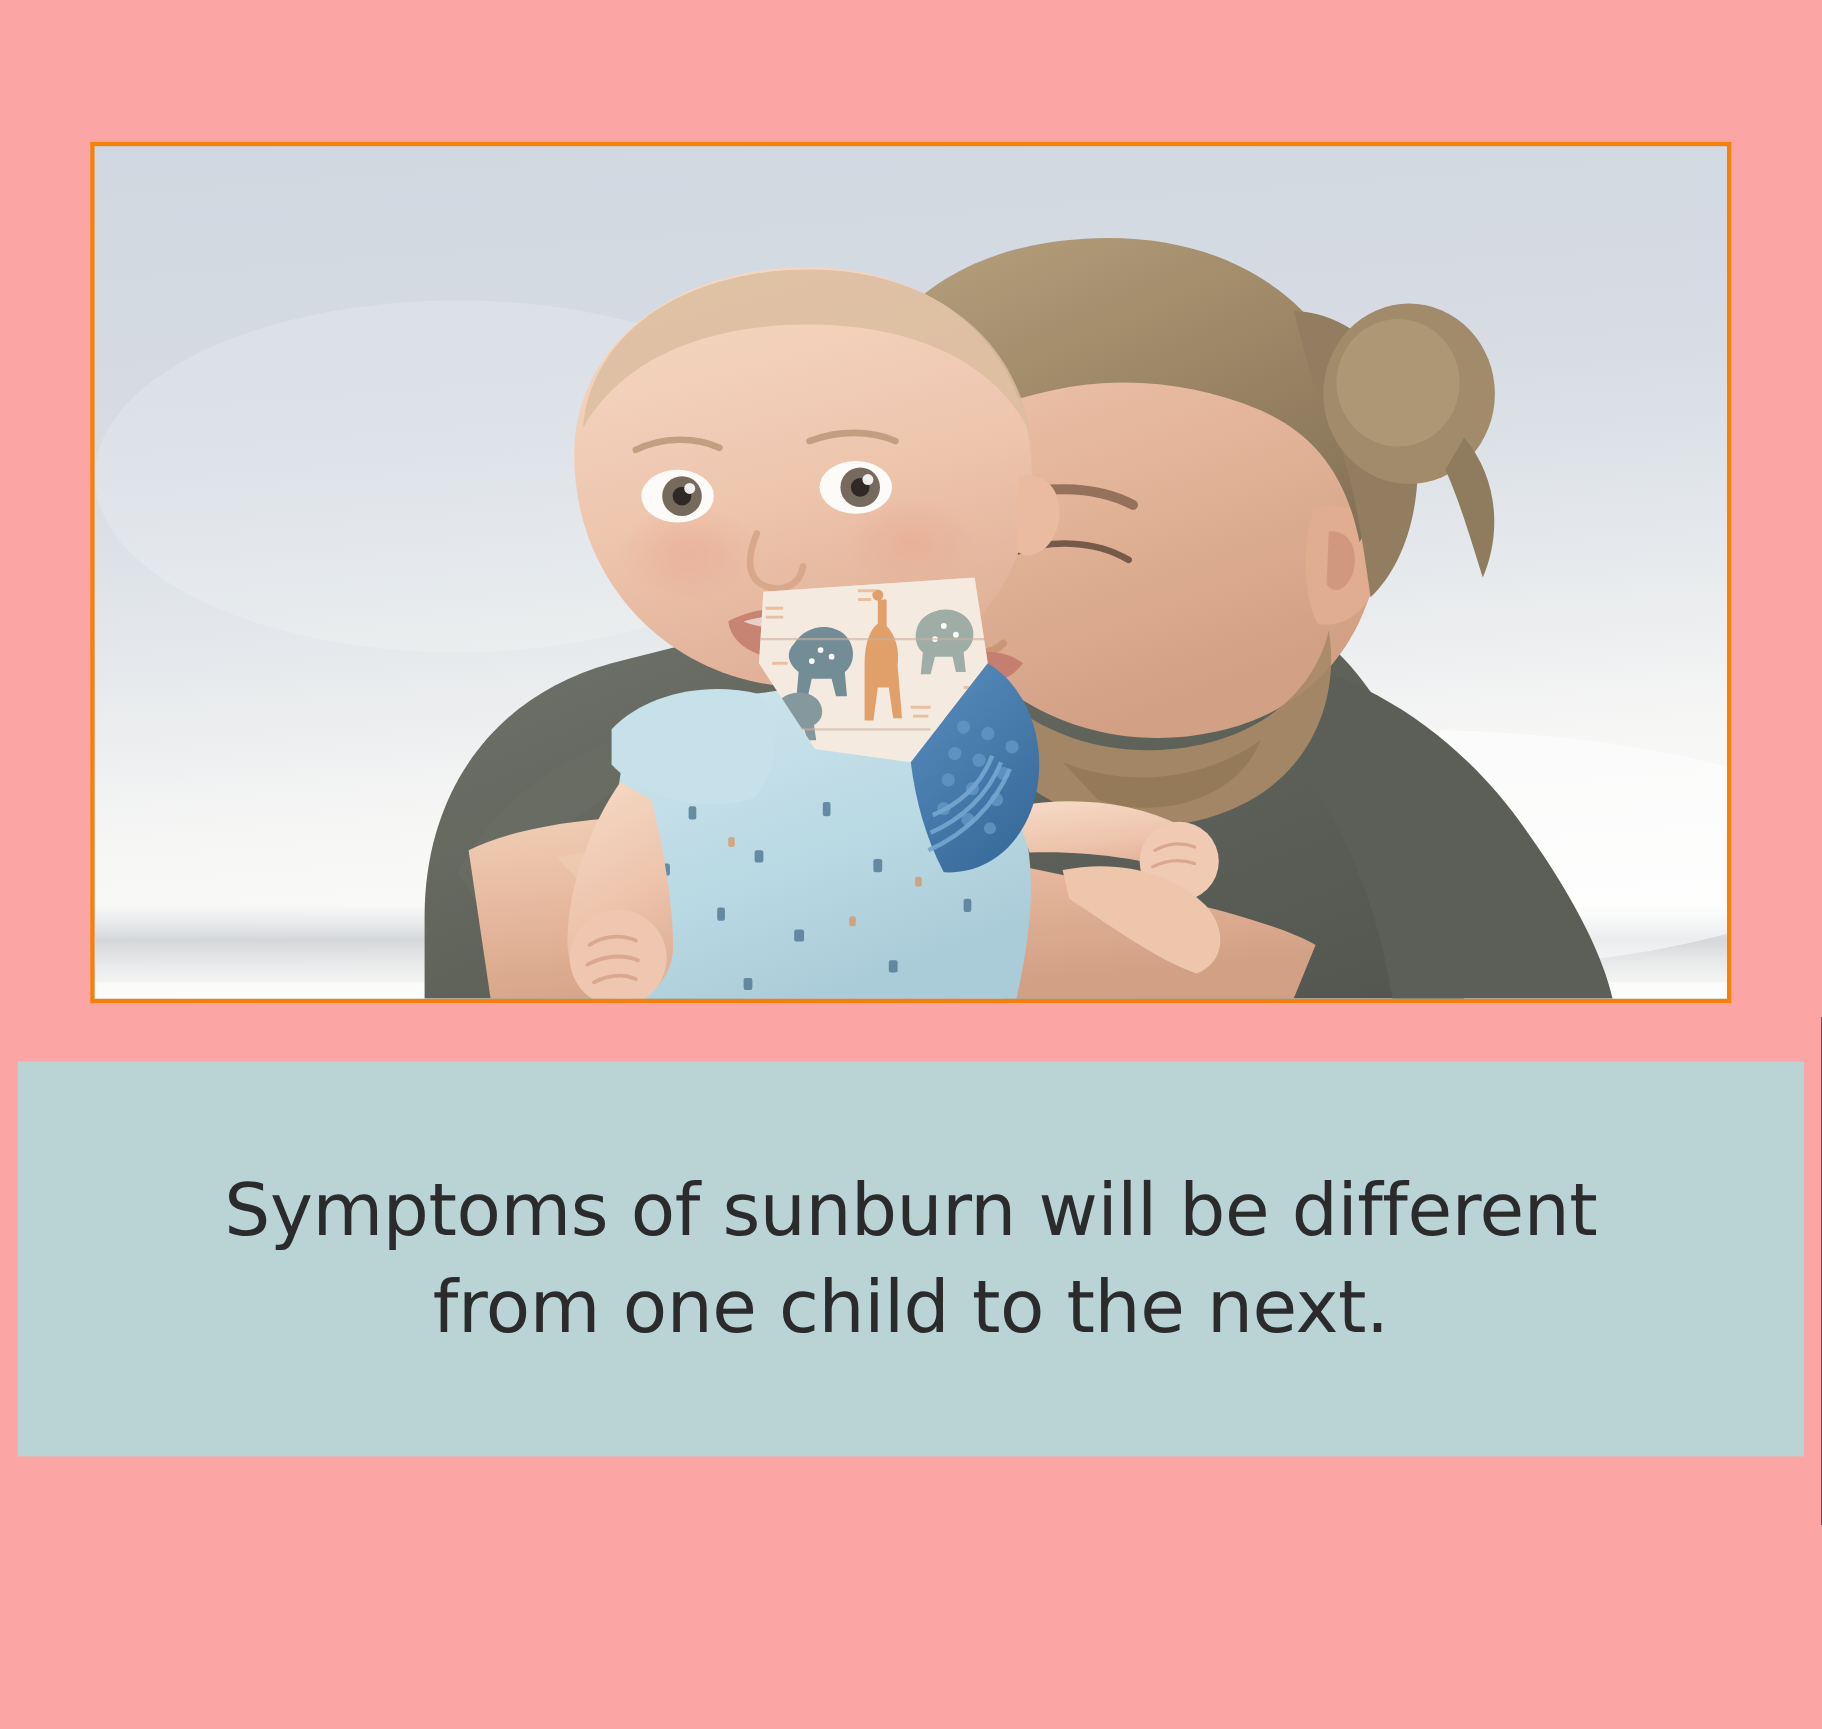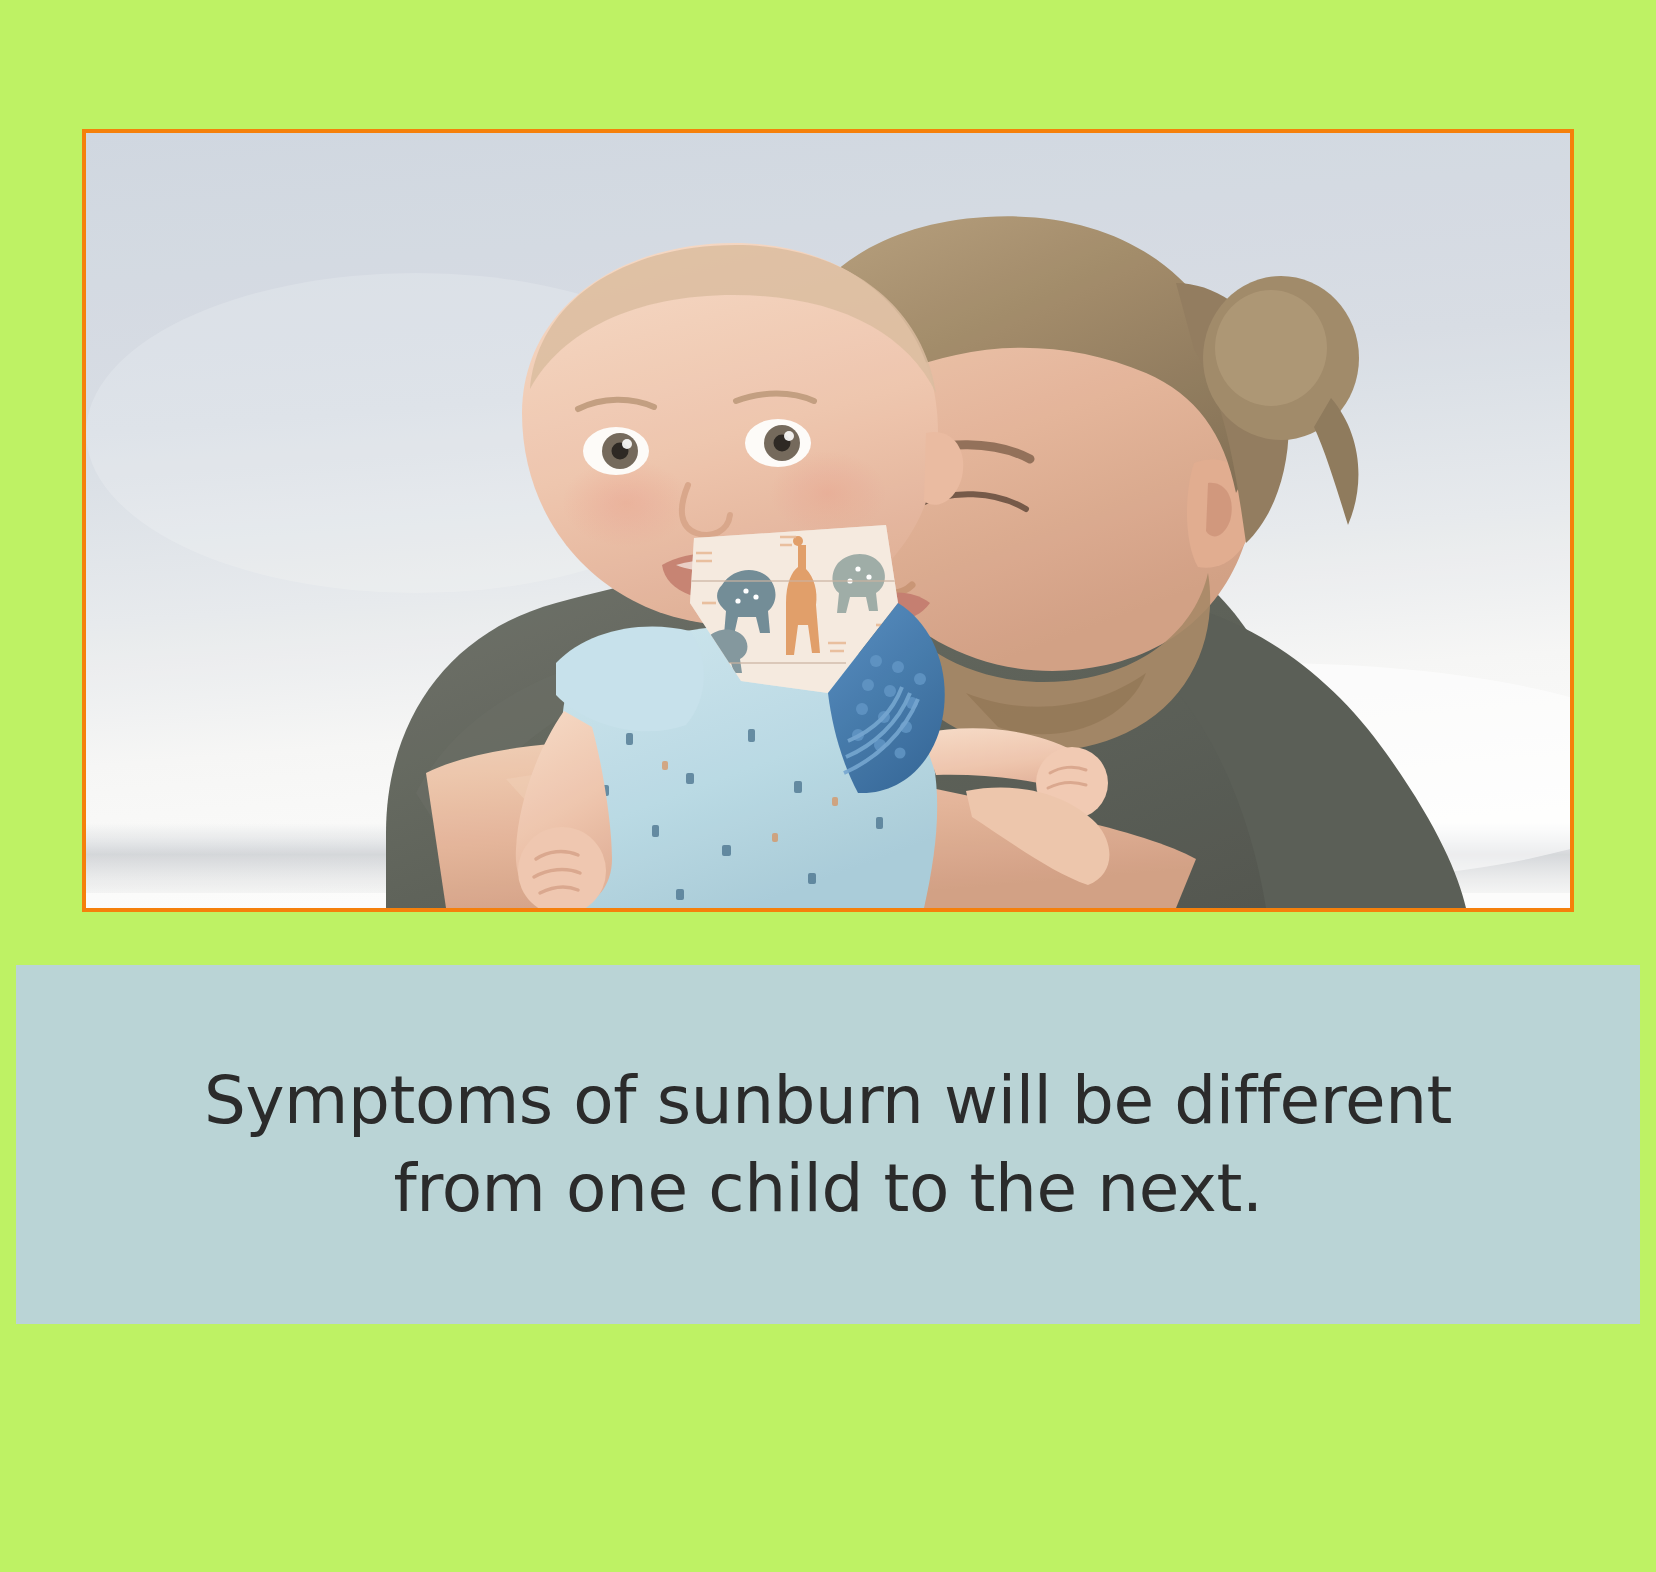--- a/index.html
+++ b/index.html
@@ -11,21 +11,21 @@
     width: 1656px;
     height: 1572px;
     overflow: hidden;
     font-family: "DejaVu Sans", sans-serif;
   }
 
   #stage {
     position: relative;
     width: 1656px;
     height: 1572px;
-    background: #bef264;
+    background: #fca5a5;
   }
 
   
   #photo-card {
     position: absolute;
     left: 82px;
     top: 129px;
     width: 1492px;
     height: 783px;
     border: 4px solid #F5800B;

